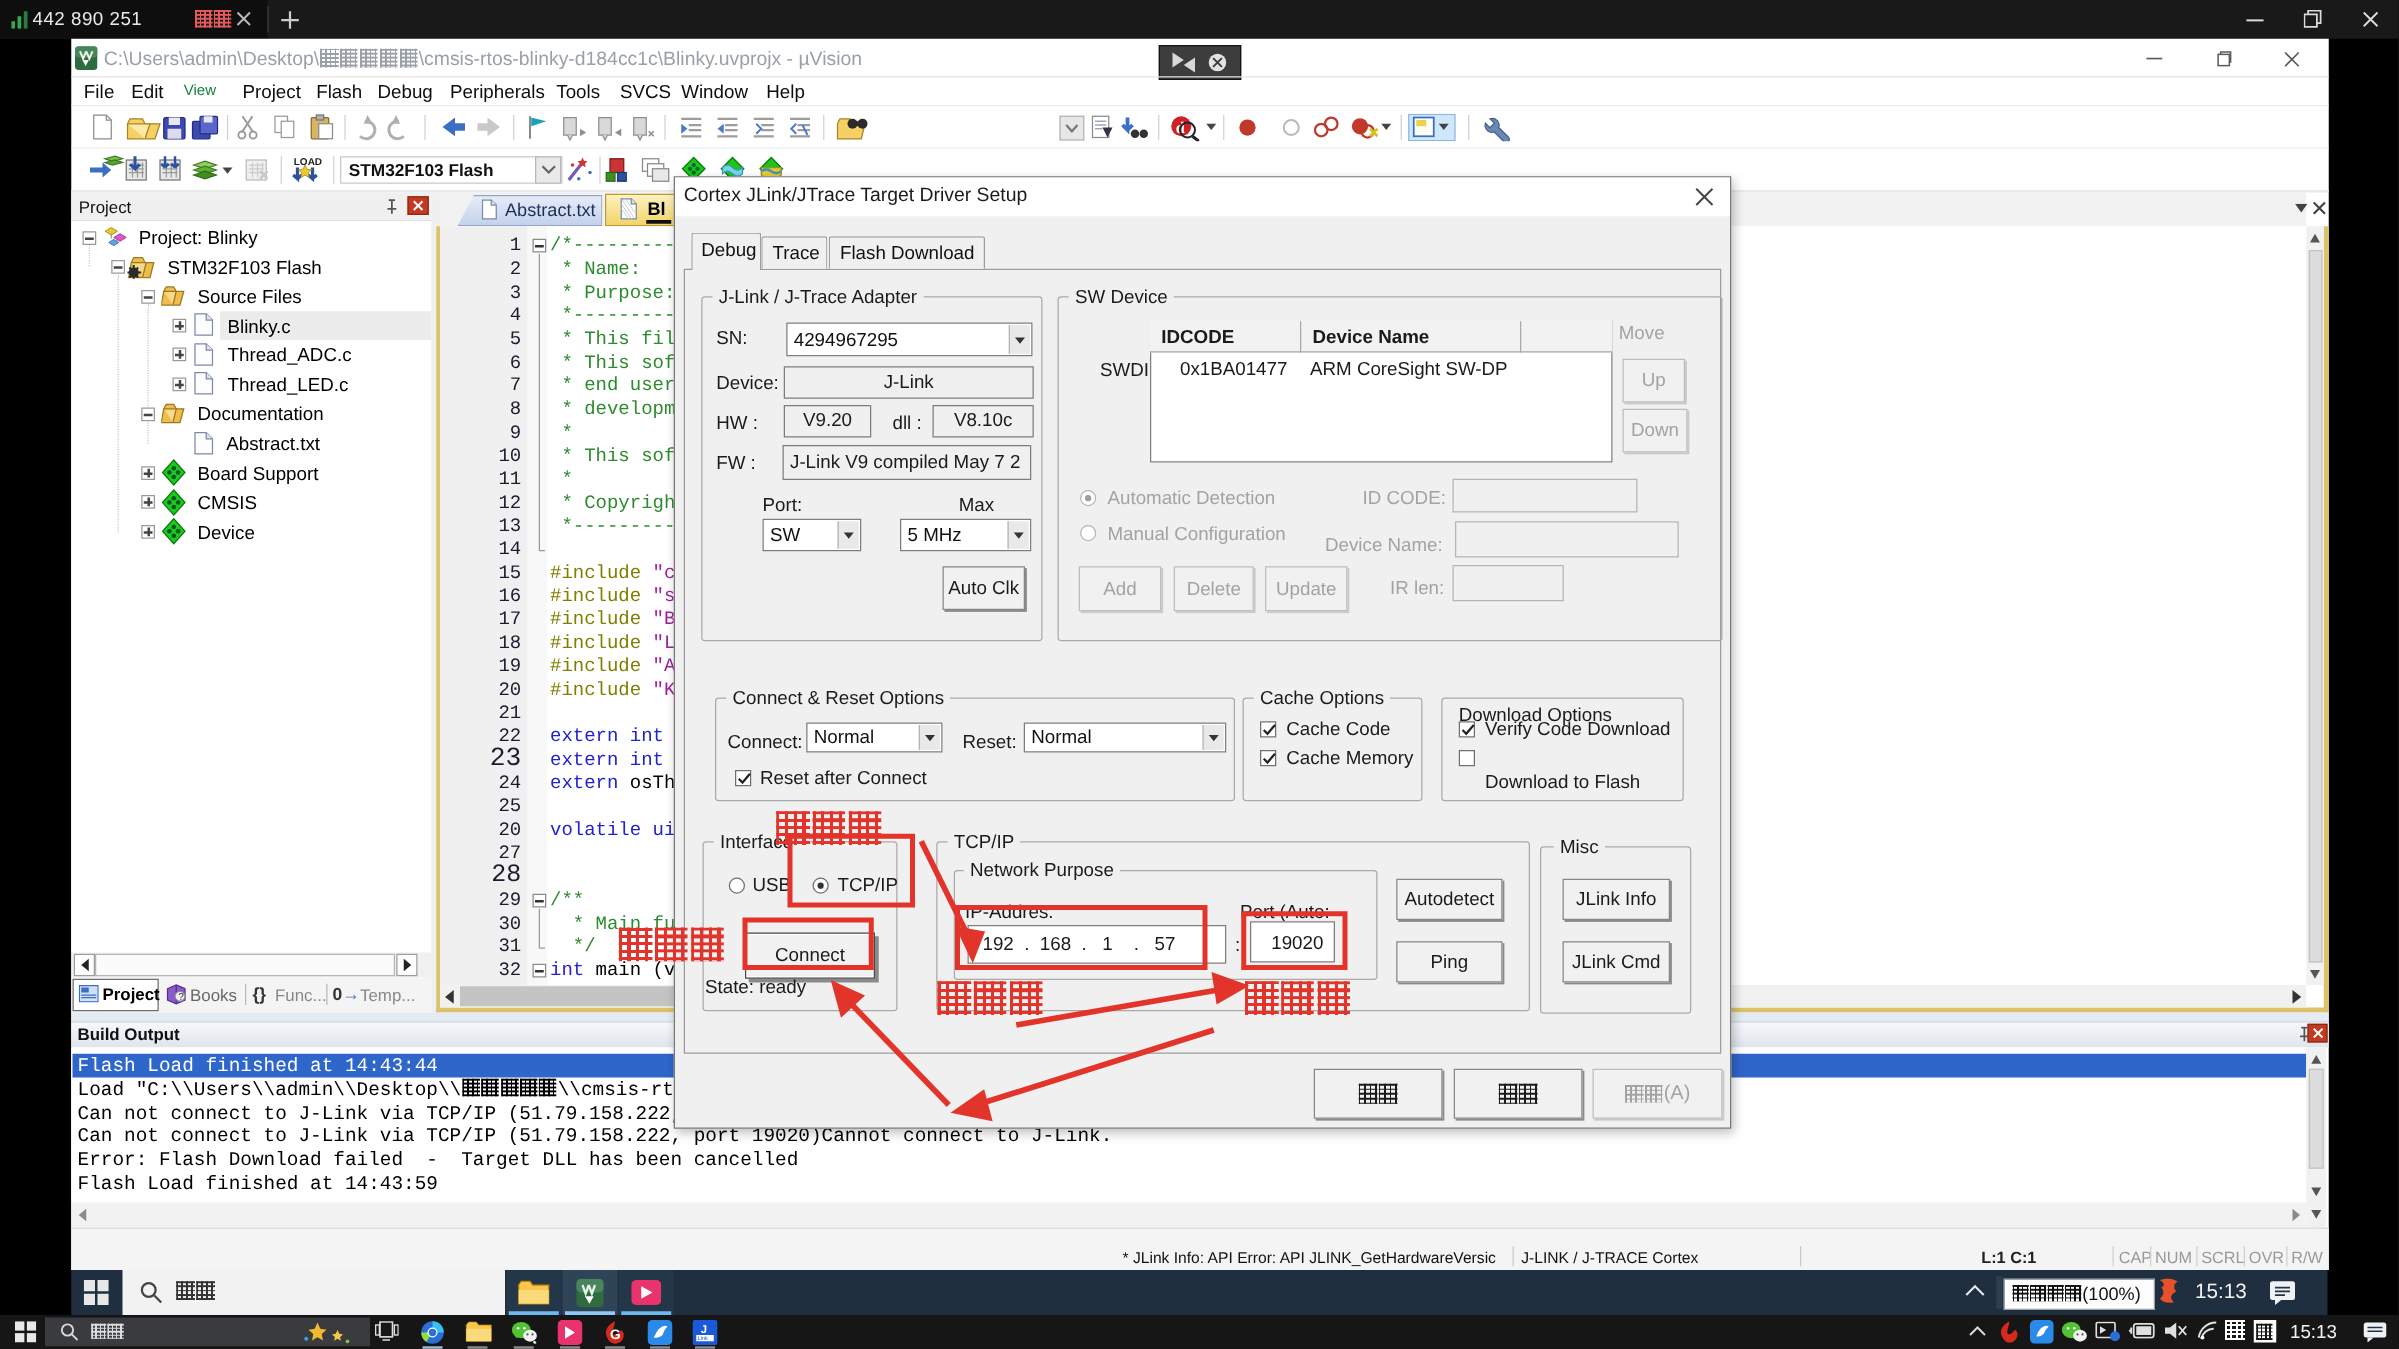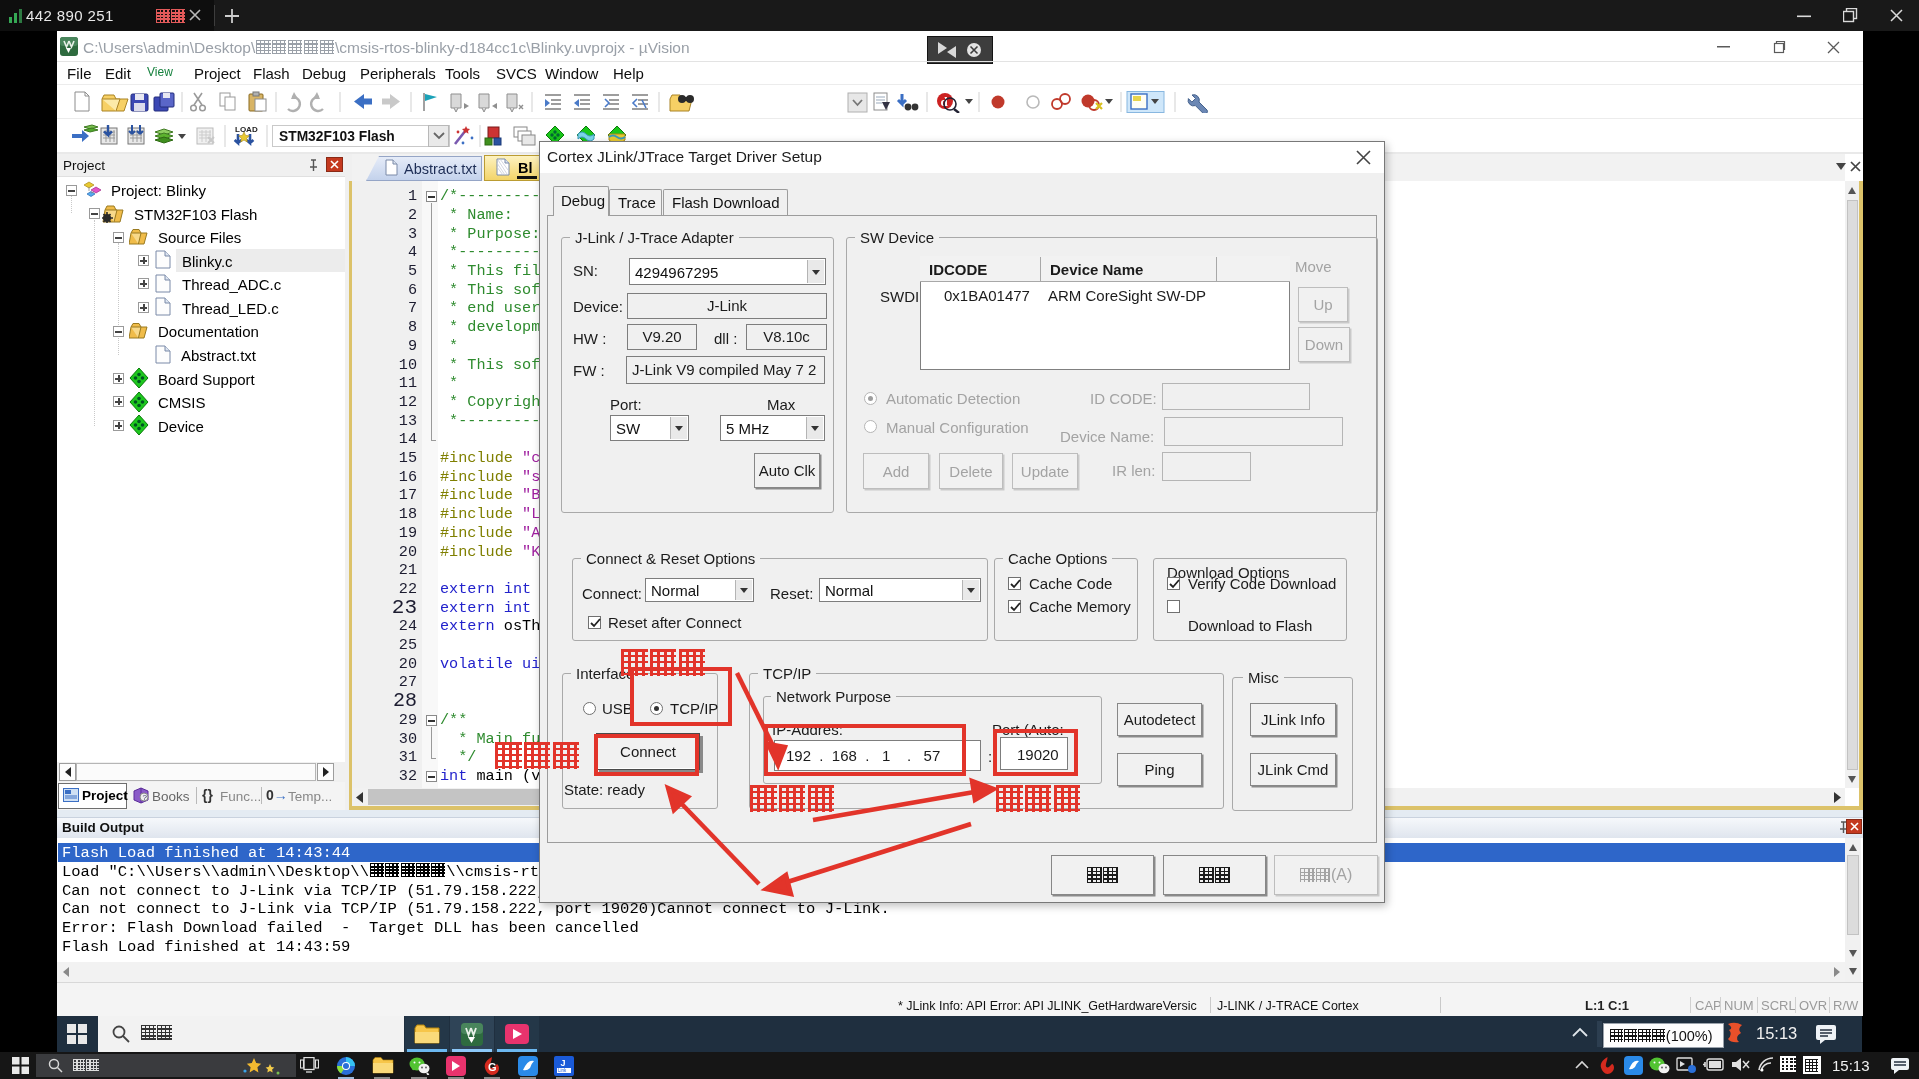--- a/index.html
+++ b/index.html
@@ -886,21 +886,21 @@
 <div class="lbl" style="left:649px;top:434px">Verify Code Download</div>
 <div class="chk" style="left:628px;top:459px"></div>
 <div class="lbl" style="left:649px;top:476px">Download to Flash</div>
 
 <div class="gb" style="left:23px;top:532px;width:156px;height:136px"></div>
 <div class="gl" style="left:32px;top:525px">Interface</div>
 <div class="rad" style="left:44px;top:561px"></div>
 <div class="lbl" style="left:63px;top:559px">USB</div>
 <div class="rad on" style="left:111px;top:561px"></div>
 <div class="lbl" style="left:131px;top:559px">TCP/IP</div>
-<div class="btn" style="left:57px;top:592px;width:104px;height:37px;border:1px solid #4a4a4a;box-shadow:3px 3px 0 #8a8a8a,inset 0 0 0 1px #fff">Connect</div>
+<div class="btn" style="left:57px;top:605px;width:104px;height:37px;border:1px solid #4a4a4a;box-shadow:3px 3px 0 #8a8a8a,inset 0 0 0 1px #fff">Connect</div>
 <div class="lbl" style="left:25px;top:640px">State: ready</div>
 
 <div class="gb" style="left:210px;top:532px;width:475px;height:136px"></div>
 <div class="gl" style="left:219px;top:525px">TCP/IP</div>
 <div class="gb" style="left:224px;top:555px;width:339px;height:88px"></div>
 <div class="gl" style="left:232px;top:548px">Network Purpose</div>
 <div class="lbl" style="left:233px;top:580px">IP-Addres:</div>
 <div class="tbx" style="left:235px;top:599px;width:207px;height:31px"></div>
 <div class="lbl" style="left:247px;top:606px;white-space:pre">192  .  168  .   1    .   57</div>
 <div class="lbl" style="left:453px;top:580px">Port (Auto:</div>

